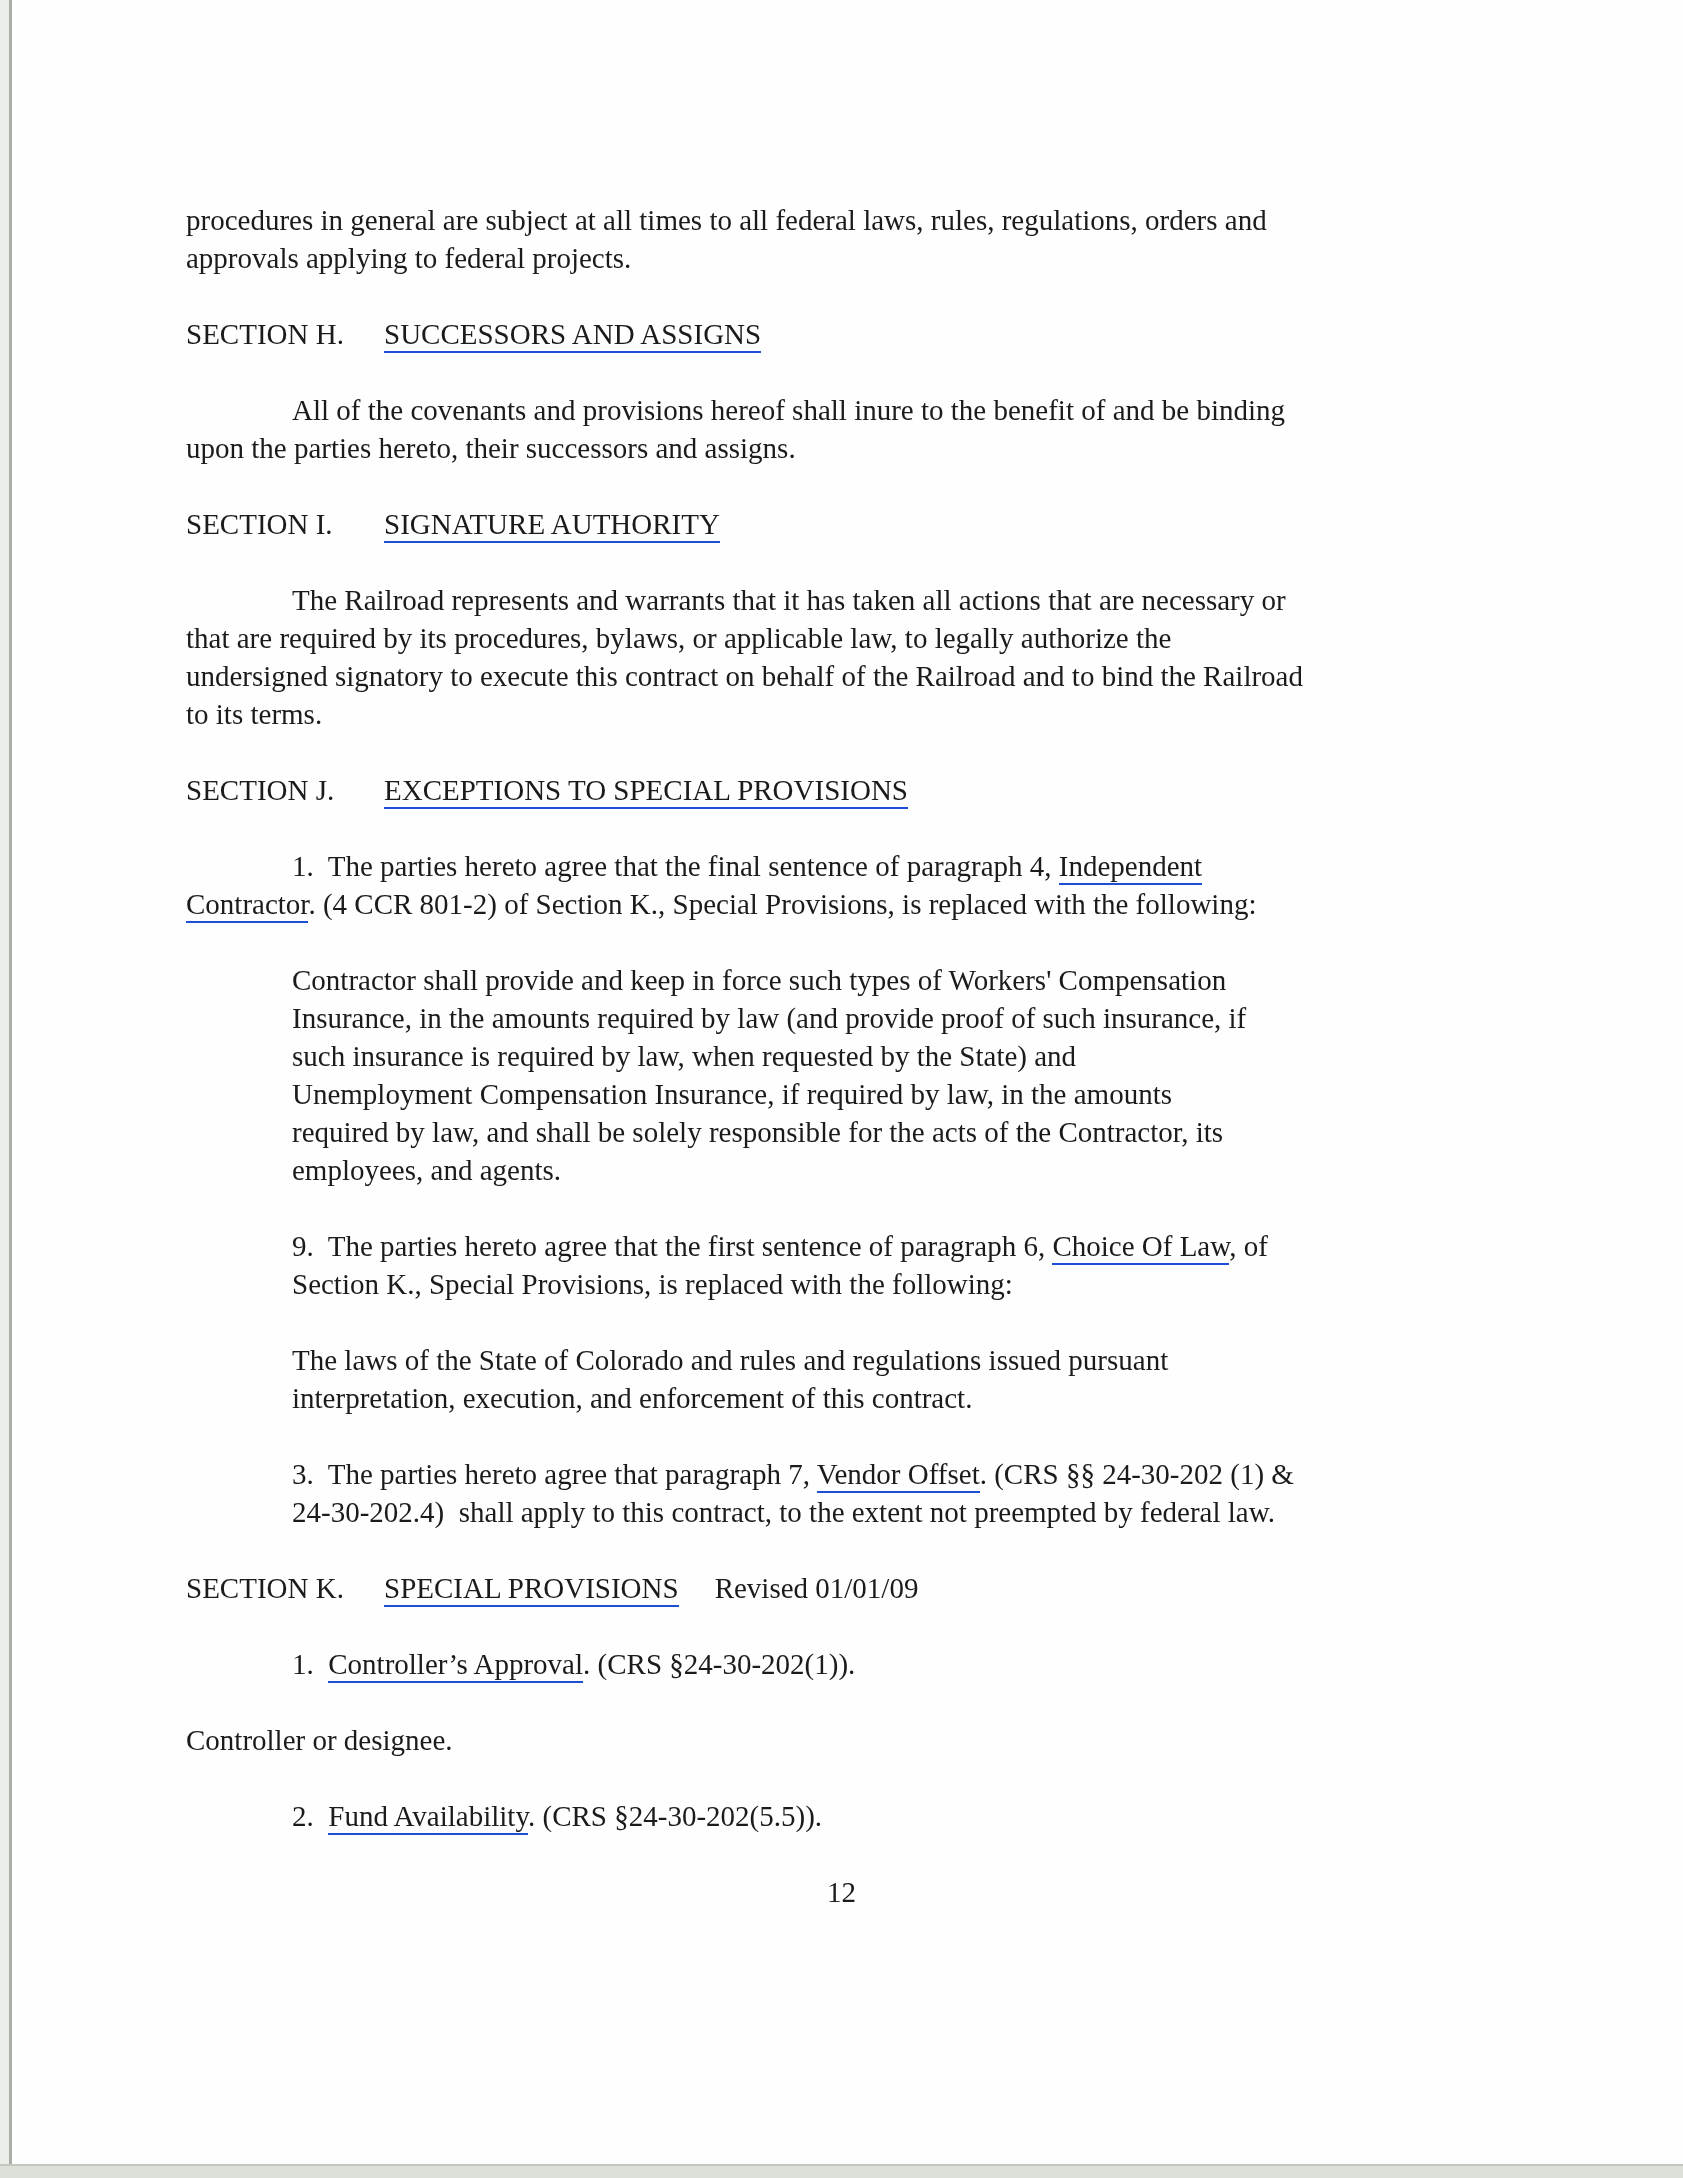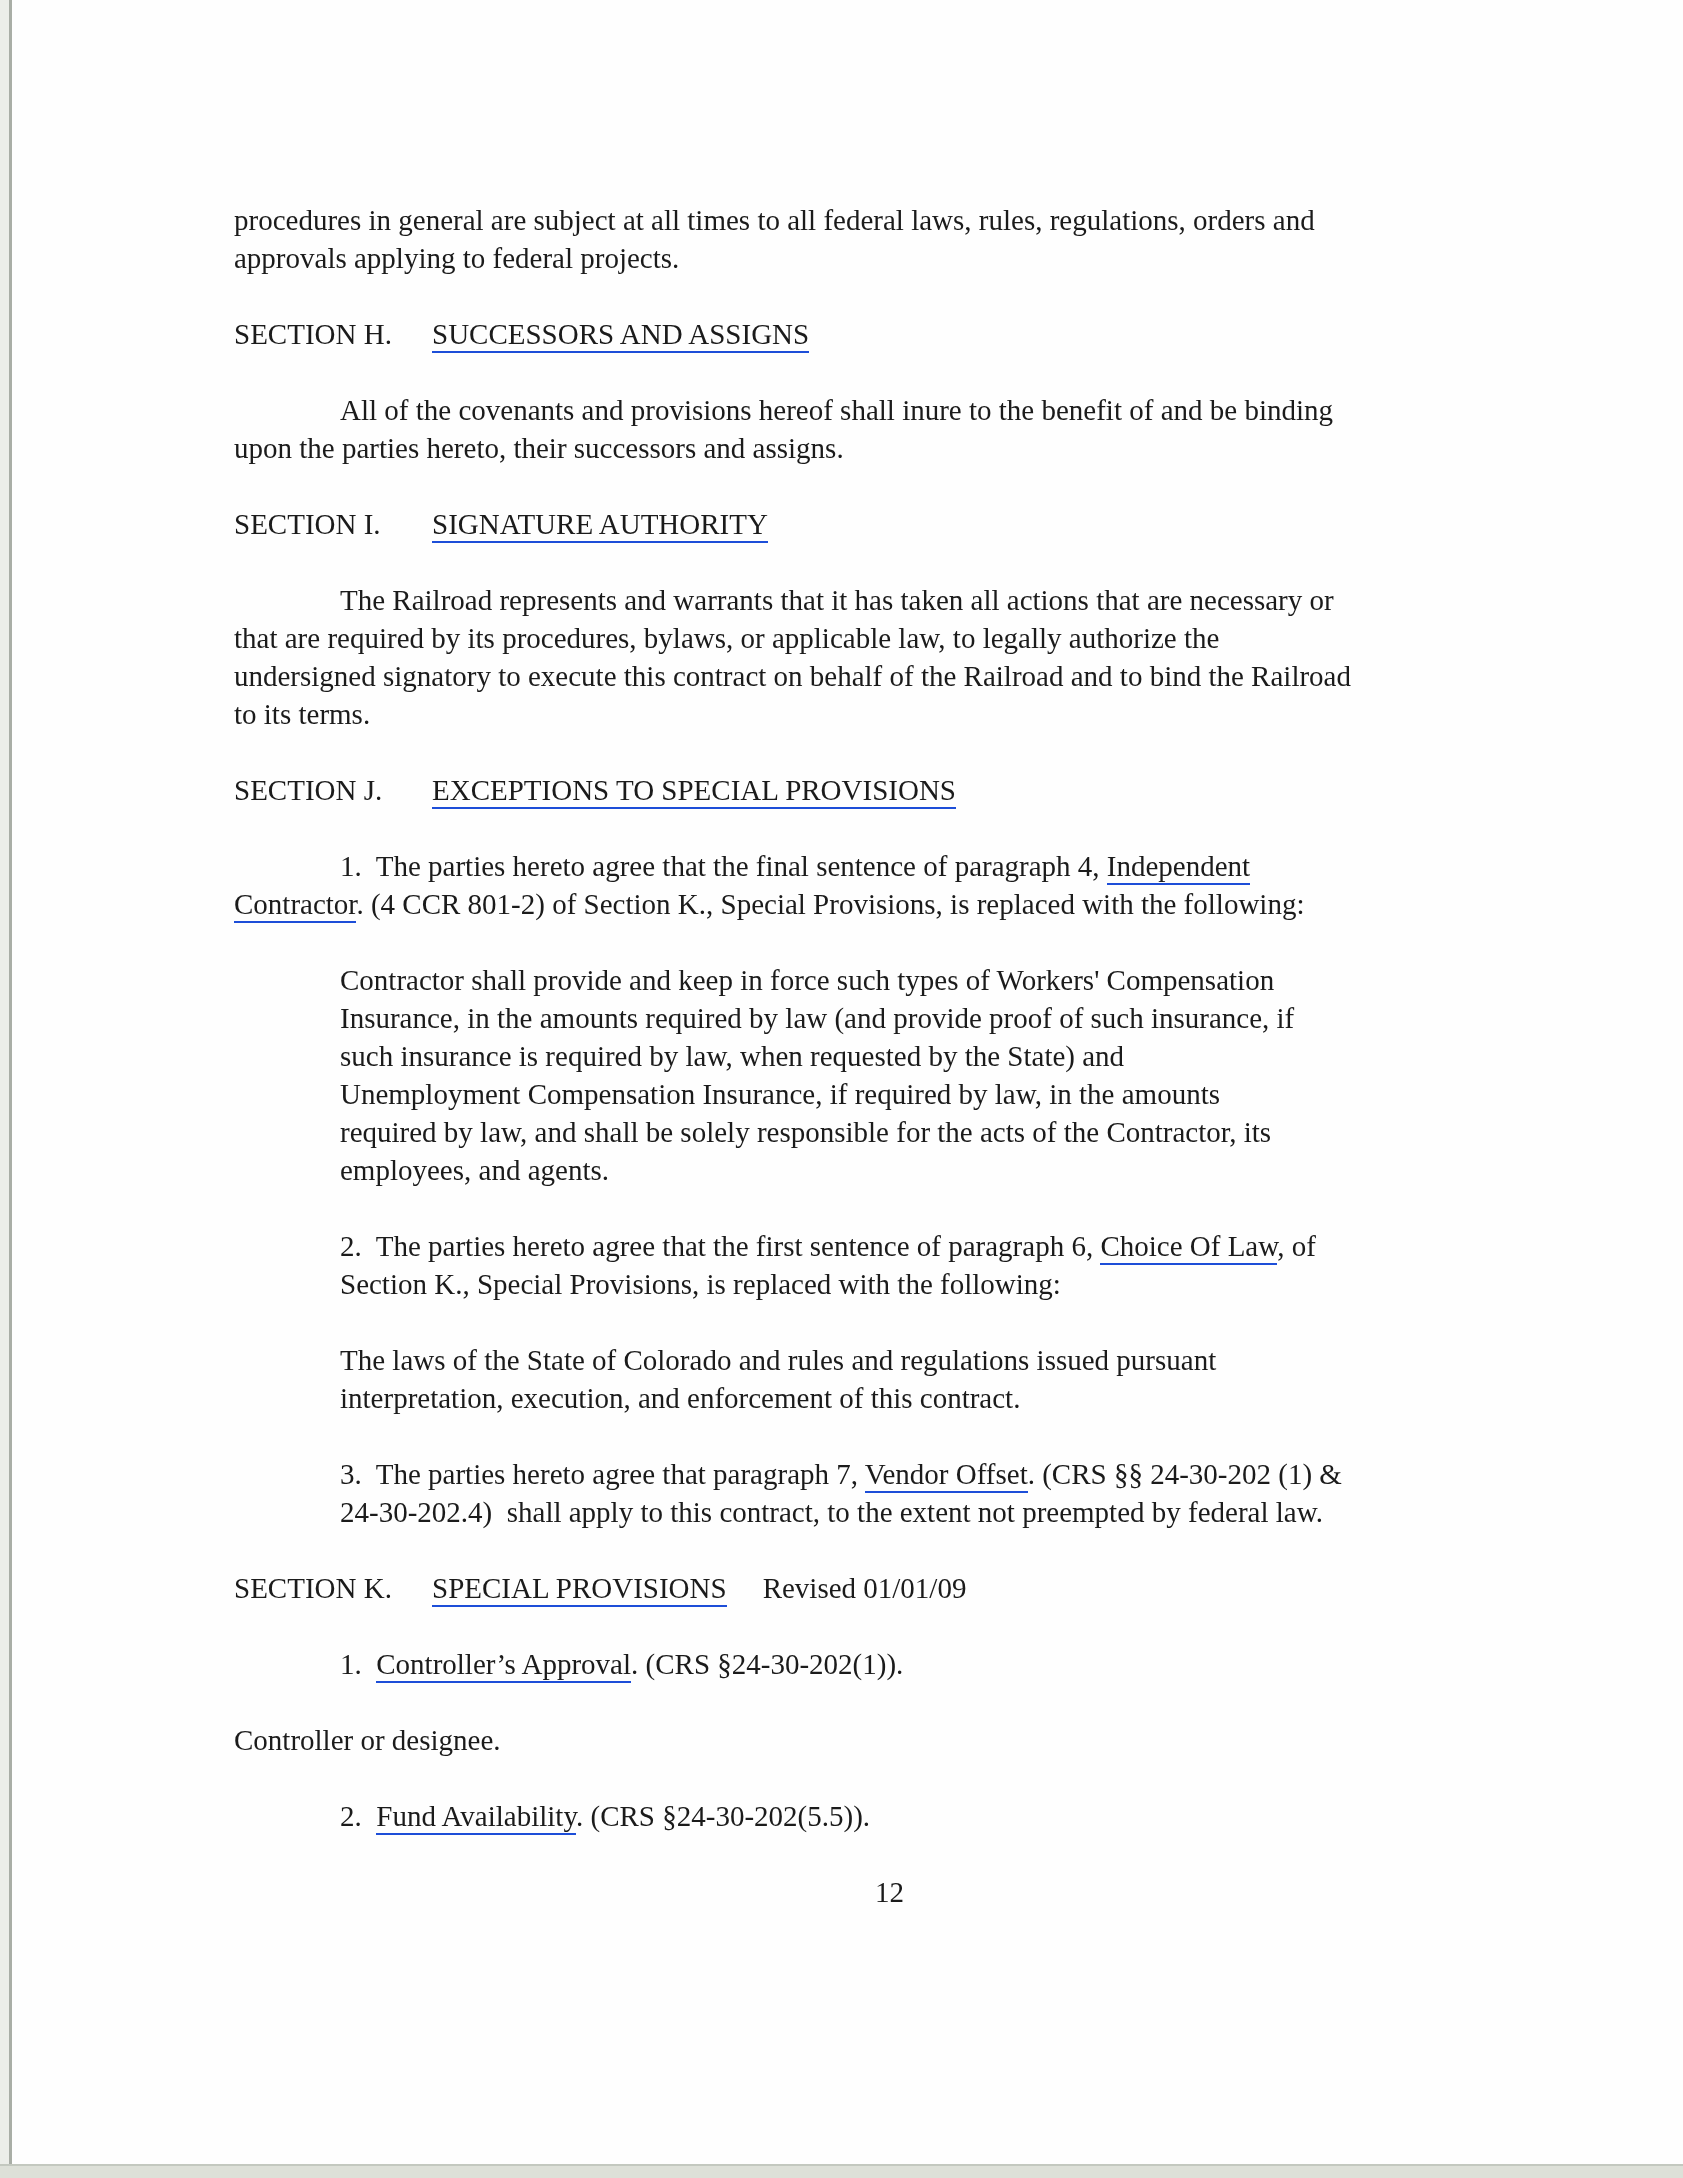--- a/index.html
+++ b/index.html
@@ -8,21 +8,21 @@
     background:#ffffff;
     font-family:"Liberation Serif","DejaVu Serif",serif;
     color:#1b1b1b;
   }
   .page{position:absolute;left:0;top:0;width:1683px;height:2178px;background:#fefefe;}
   .scan-left-strip{position:absolute;left:0;top:0;width:10px;height:2178px;background:#eceee9;}
   .scan-left-line{position:absolute;left:9px;top:0;width:3px;height:2178px;background:#a9aea6;}
   .scan-bottom-band{position:absolute;left:0;top:2164px;width:1683px;height:14px;background:#dde0d8;border-top:2px solid #c3c8bf;}
   .doc{
     position:absolute;left:186px;top:201px;width:1287px;
-    font-size:29px;line-height:38px;margin-left:48px;
+    font-size:29px;line-height:38px;
   }
   .block{margin:0 0 38px 0;}
   .line{white-space:pre;}
   .line.ind{padding-left:106px;}
   .u{border-bottom:2px solid #1d4ed8;padding-bottom:1px;}
   .heading{white-space:pre;}
   .hlabel{display:inline-block;width:198px;white-space:pre;}
   .htrail{margin-left:36px;}
   .pagenum{text-align:center;width:1311px;}
 </style>
@@ -57,21 +57,21 @@
       </div>
       <div class="block quote">
         <div class="line ind"><span>Contractor shall provide and keep in force such types of Workers' Compensation</span></div>
         <div class="line ind"><span>Insurance, in the amounts required by law (and provide proof of such insurance, if</span></div>
         <div class="line ind"><span>such insurance is required by law, when requested by the State) and</span></div>
         <div class="line ind"><span>Unemployment Compensation Insurance, if required by law, in the amounts</span></div>
         <div class="line ind"><span>required by law, and shall be solely responsible for the acts of the Contractor, its</span></div>
         <div class="line ind"><span>employees, and agents.</span></div>
       </div>
       <div class="block item">
-        <div class="line ind"><span>2.  The parties hereto agree that the first sentence of paragraph 6, </span><span class="u">Choice Of Law</span><span>, of</span></div>
+        <div class="line ind"><span>9.  The parties hereto agree that the first sentence of paragraph 6, </span><span class="u">Choice Of Law</span><span>, of</span></div>
         <div class="line ind"><span>Section K., Special Provisions, is replaced with the following:</span></div>
       </div>
       <div class="block quote">
         <div class="line ind"><span>The laws of the State of Colorado and rules and regulations issued pursuant</span></div>
         <div class="line ind"><span>interpretation, execution, and enforcement of this contract.</span></div>
       </div>
       <div class="block item">
         <div class="line ind"><span>3.  The parties hereto agree that paragraph 7, </span><span class="u">Vendor Offset</span><span>. (CRS §§ 24-30-202 (1) &amp;</span></div>
         <div class="line ind"><span>24-30-202.4)  shall apply to this contract, to the extent not preempted by federal law.</span></div>
       </div>

